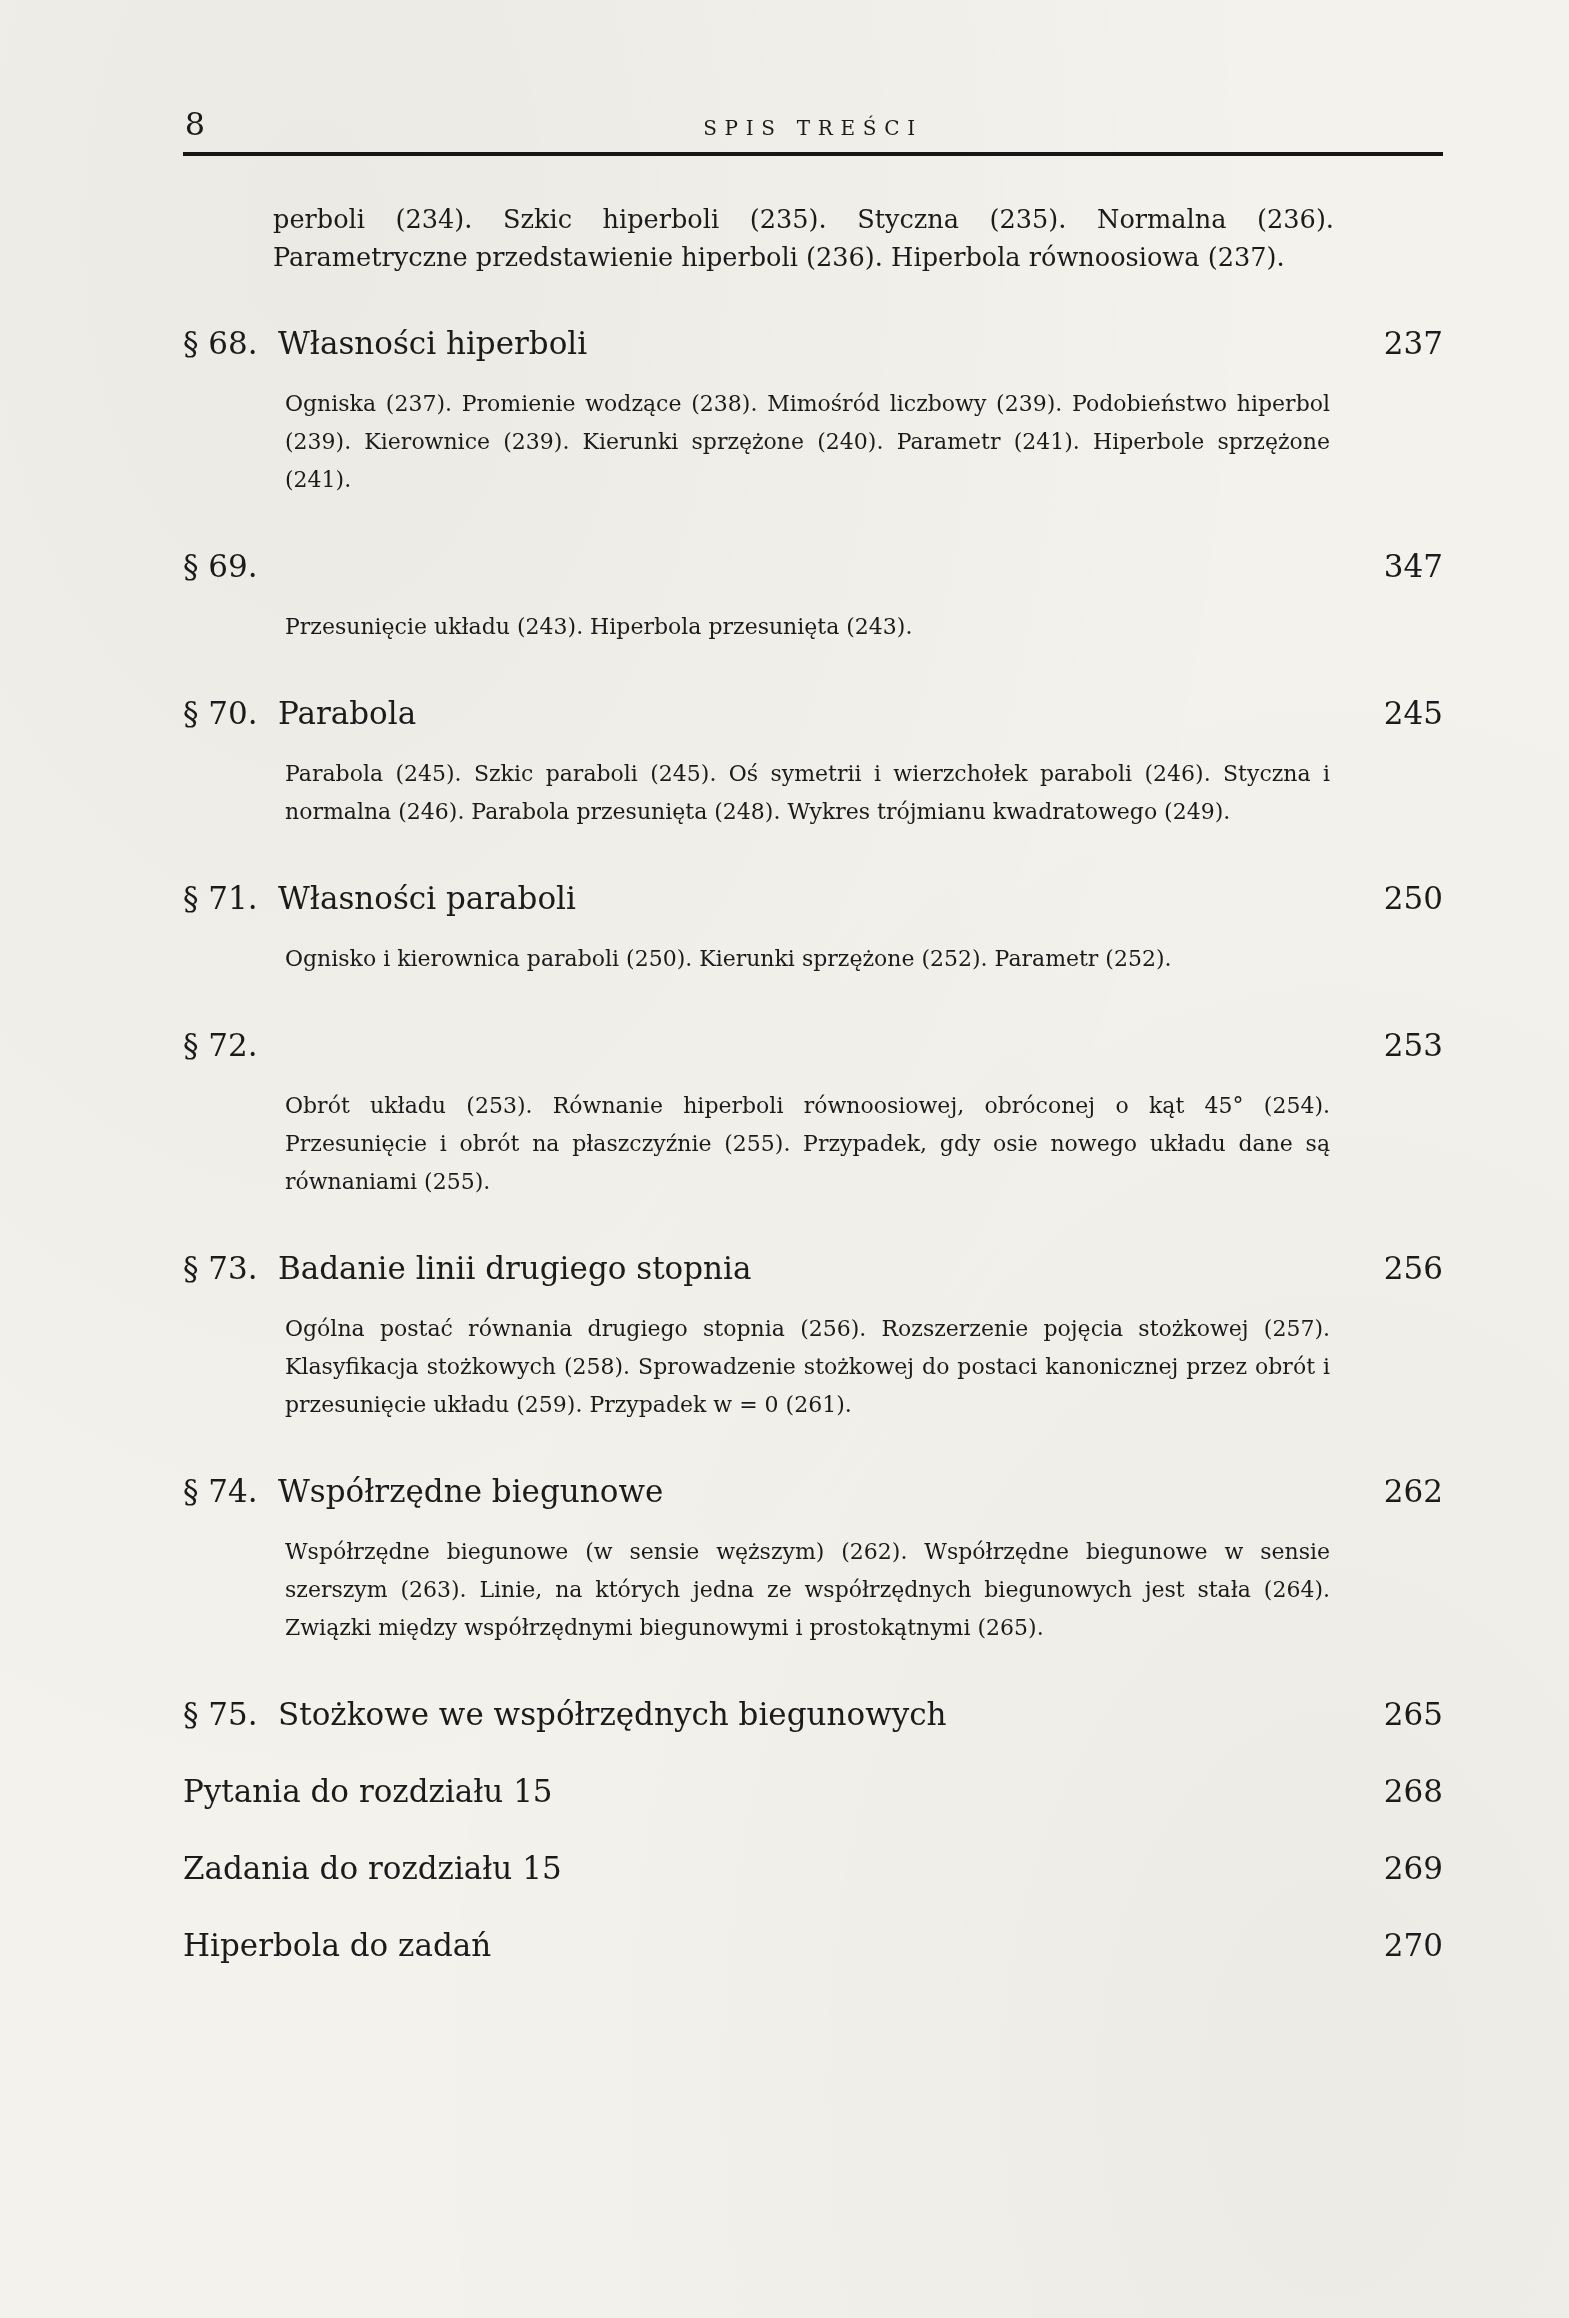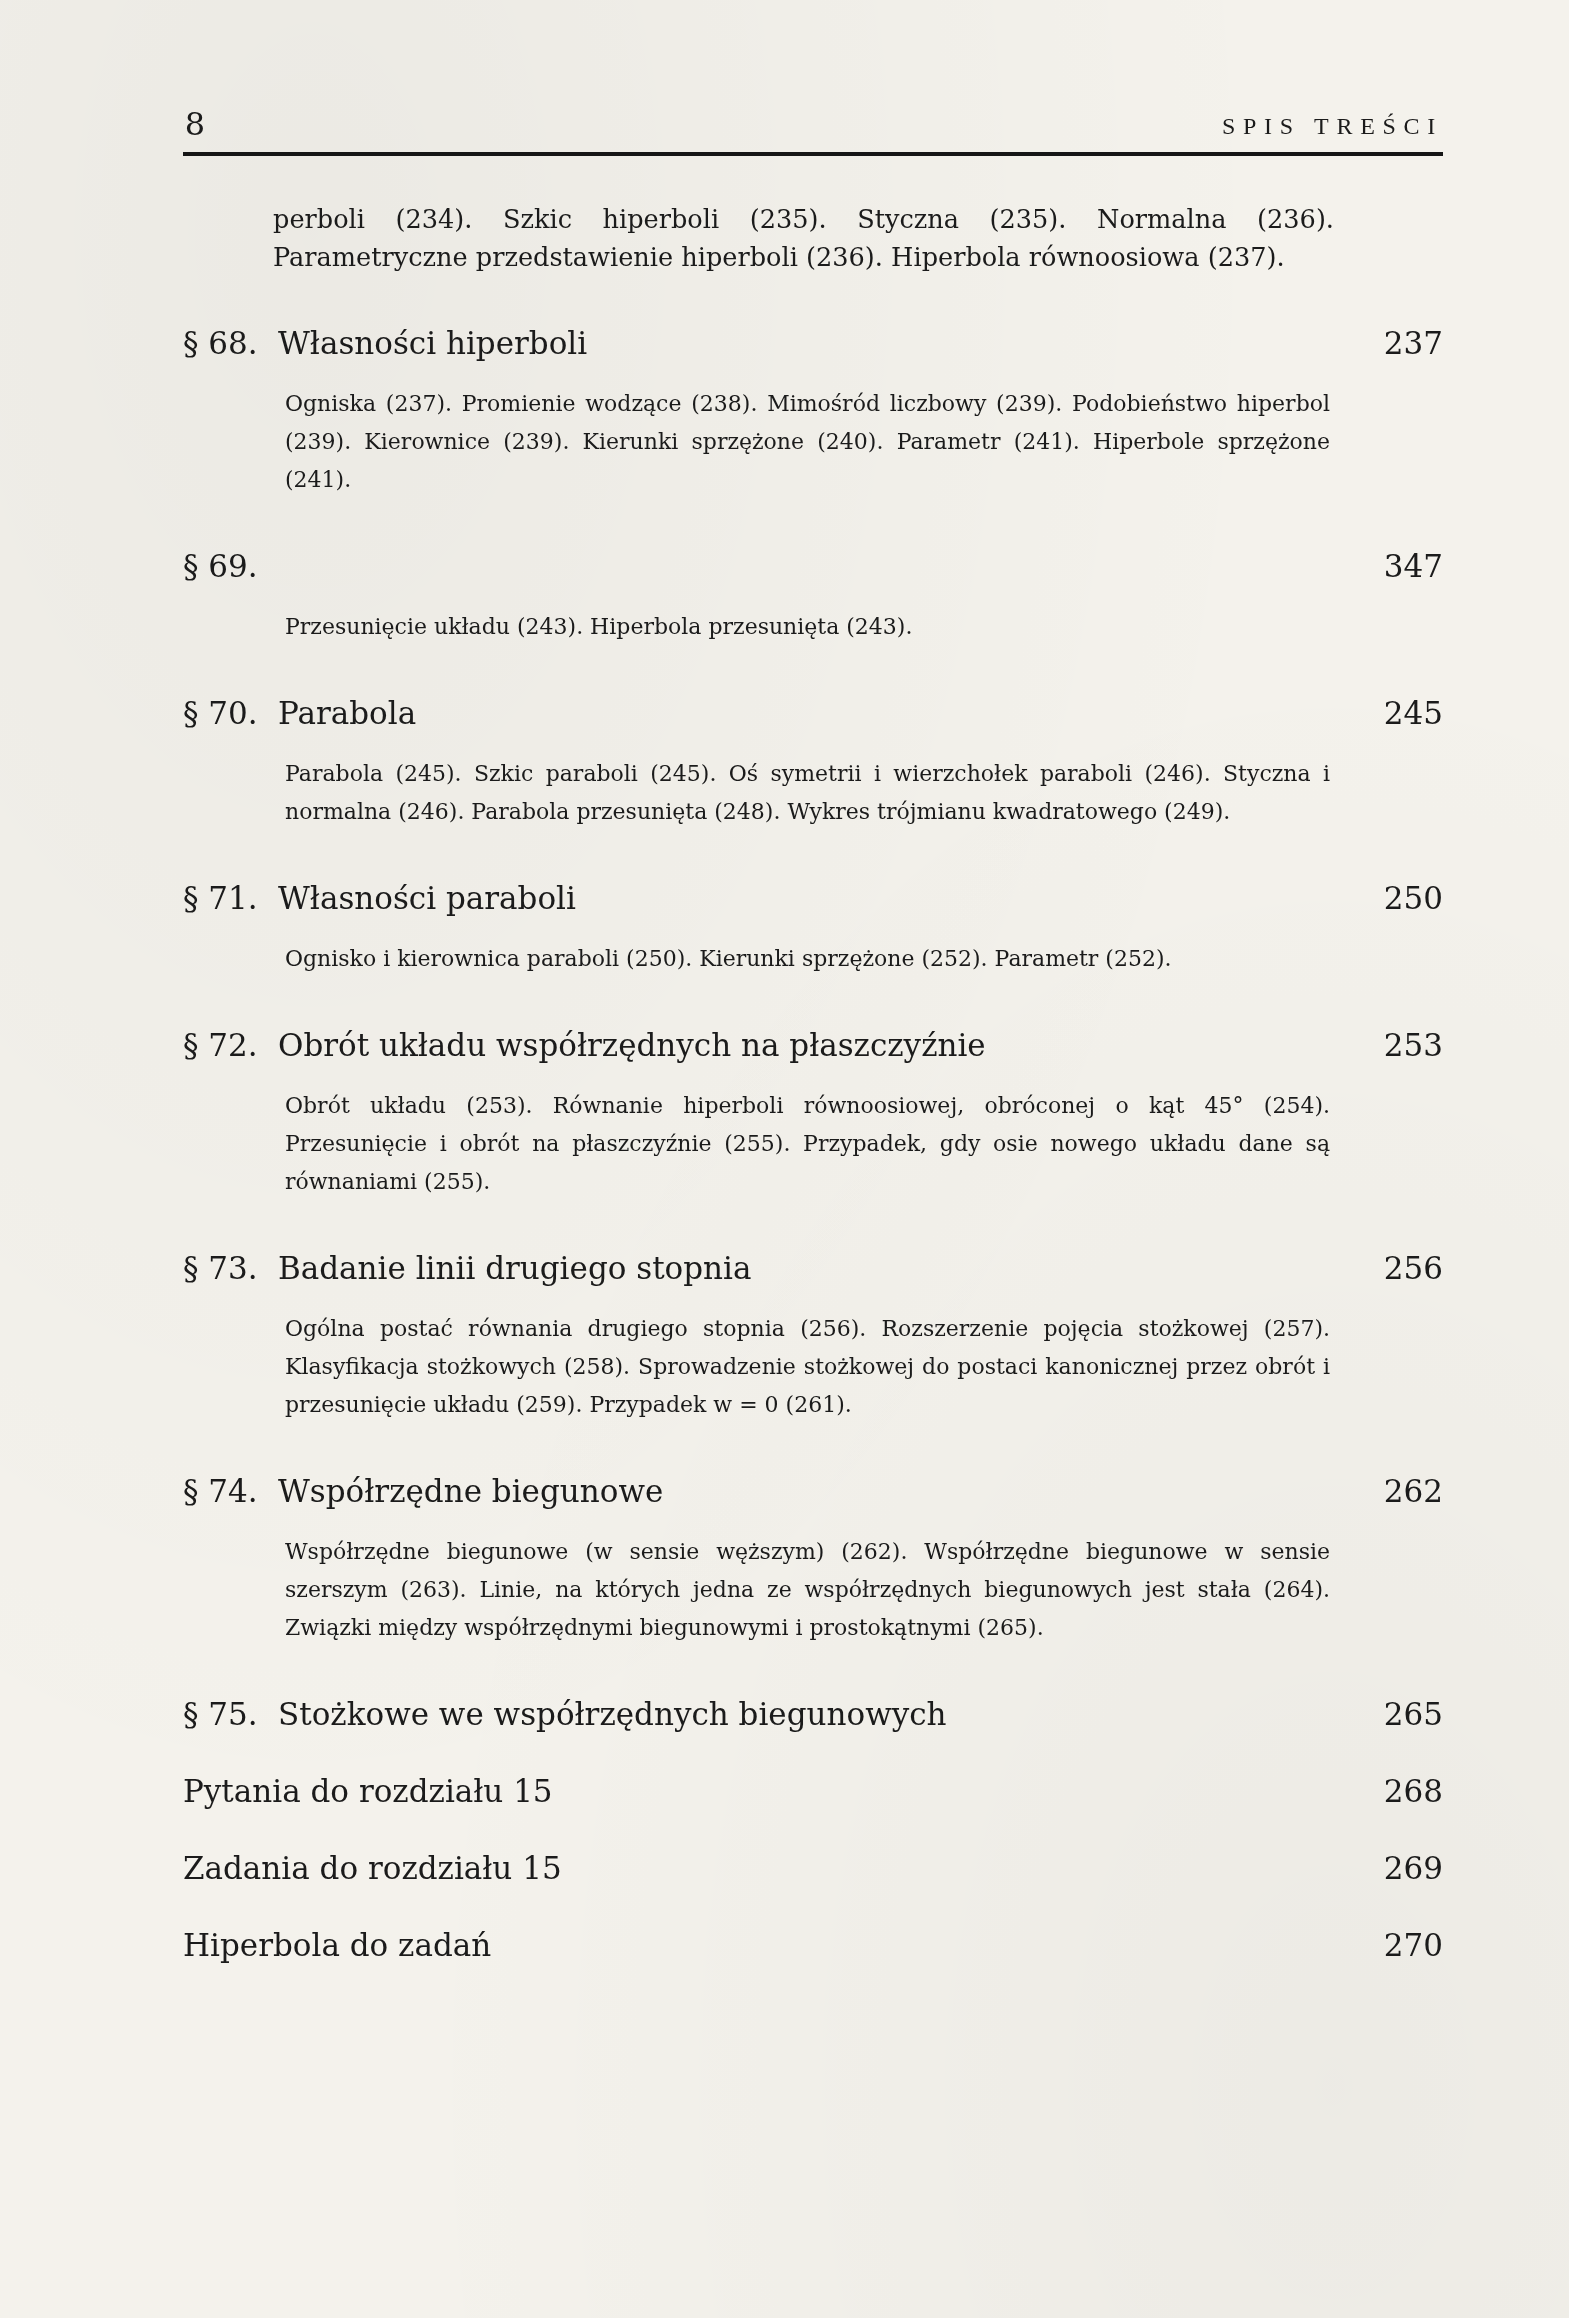--- a/index.html
+++ b/index.html
@@ -36,25 +36,24 @@
     left: 1.7px;
     bottom: 12px;
     font-size: 32px;
     line-height: 1;
   }
   .running-title {
     position: absolute;
     left: 0;
     right: 0;
     bottom: 13.6px;
-    text-align: right;
-    font-size: 24px;
+    text-align: center;
+    font-size: 20px;
     letter-spacing: 7.7px;
     line-height: 1;
-    font-family: Liberation Serif, serif;
   }
 
   
   .intro {
     margin: 44px 109px 0 90px;
     font-size: 25.6px;
     line-height: 38px;
     text-align: justify;
   }
 
@@ -145,21 +144,20 @@
         <span class="head-title">Własności paraboli</span>
       <span class="leader"></span>
       <span class="page-num">250</span>
     </div>
     <p class="entry-desc">Ognisko i kierownica paraboli (250). Kierunki sprzężone (252). Parametr (252).</p>
   </div>
 
   <div class="entry">
     <div class="entry-head">
       <span class="prefix">§ 72.</span>
-        <span class="head-title">Obrót układu współrzędnych na płaszczyźnie</span>
       <span class="leader"></span>
       <span class="page-num">253</span>
     </div>
     <p class="entry-desc">Obrót układu (253). Równanie hiperboli równoosiowej, obróconej o kąt 45° (254). Przesunięcie i obrót na płaszczyźnie (255). Przypadek, gdy osie nowego układu dane są równaniami (255).</p>
   </div>
 
   <div class="entry">
     <div class="entry-head">
       <span class="prefix">§ 73.</span>
         <span class="head-title">Badanie linii drugiego stopnia</span>

